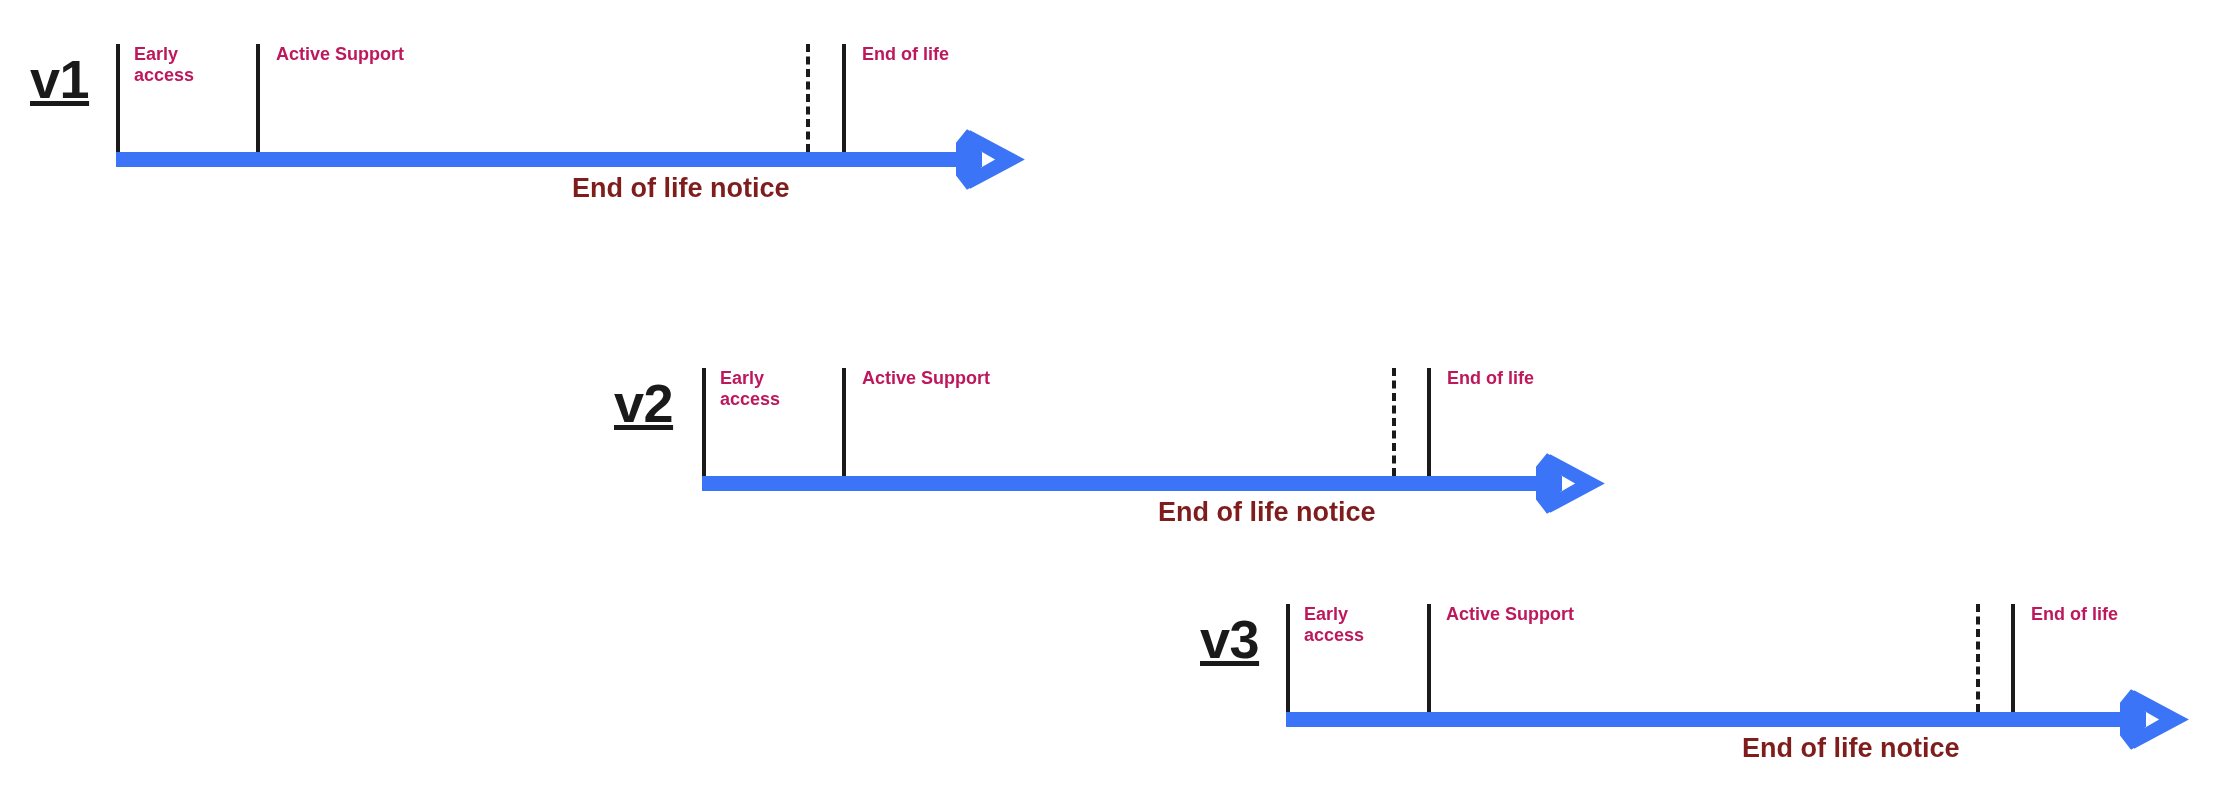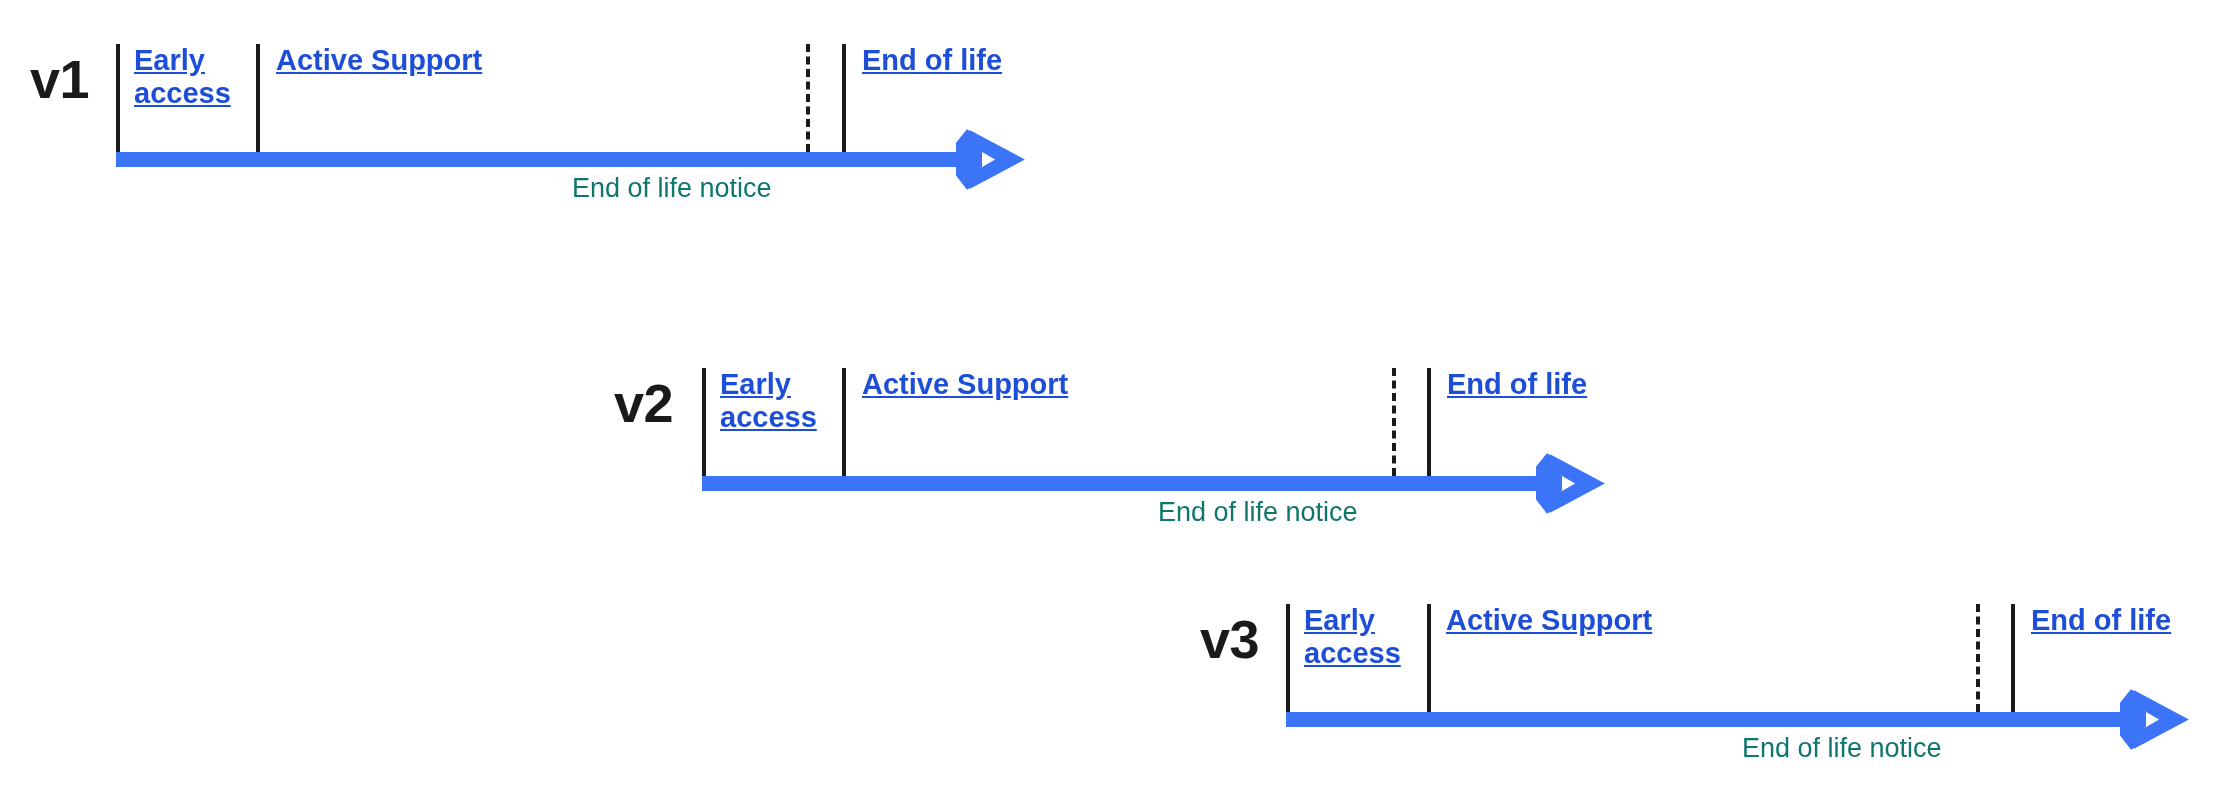--- a/index.html
+++ b/index.html
@@ -32,64 +32,64 @@
 
   
   .version-label {
     position: absolute;
     font-size: 54px;
     font-weight: 700;
     letter-spacing: -0.5px;
     line-height: 1;
     color: #1a1a1a;
     white-space: nowrap;
+    text-decoration: underline;
   }
 
   
   .tick {
     position: absolute;
     width: 4px;
     background: #1a1a1a;
   }
   .tick.dashed {
     width: 0;
     background: transparent;
     border-left: 4px dashed #1a1a1a;
   }
 
   
   .phase-label {
     position: absolute;
-    font-size: 29px;
+    font-size: 18px;
     font-weight: 700;
     line-height: 1.14;
-    color: #1d4ed8;
+    color: #be185d;
     white-space: pre-line;
-    text-decoration: underline;
   }
 
   
   .timeline-bar {
     position: absolute;
     height: 15px;
     background: var(--accent, #3b74f7);
   }
   .timeline-head {
     position: absolute;
     overflow: visible;
   }
   .timeline-head svg { display: block; }
 
   
   .notice-label {
     position: absolute;
     font-size: 27px;
-    font-weight: 400;
+    font-weight: 700;
     line-height: 1;
-    color: #0f766e;
+    color: #7f1d1d;
     white-space: nowrap;
   }
 </style>
 </head>
 <body style="background: rgb(255, 255, 255); color: rgb(26, 26, 26); width: 2228px; height: 812px;">
 
 <div class="diagram" id="diagram">
     <div class="lane" style="left: 0px; top: 0px; width: 2228px;">
       <div class="version-label" style="left: 30px; top: 52px;">v1</div>
       <div class="tick" style="left: 116px; top: 44px; height: 108px;"></div>

